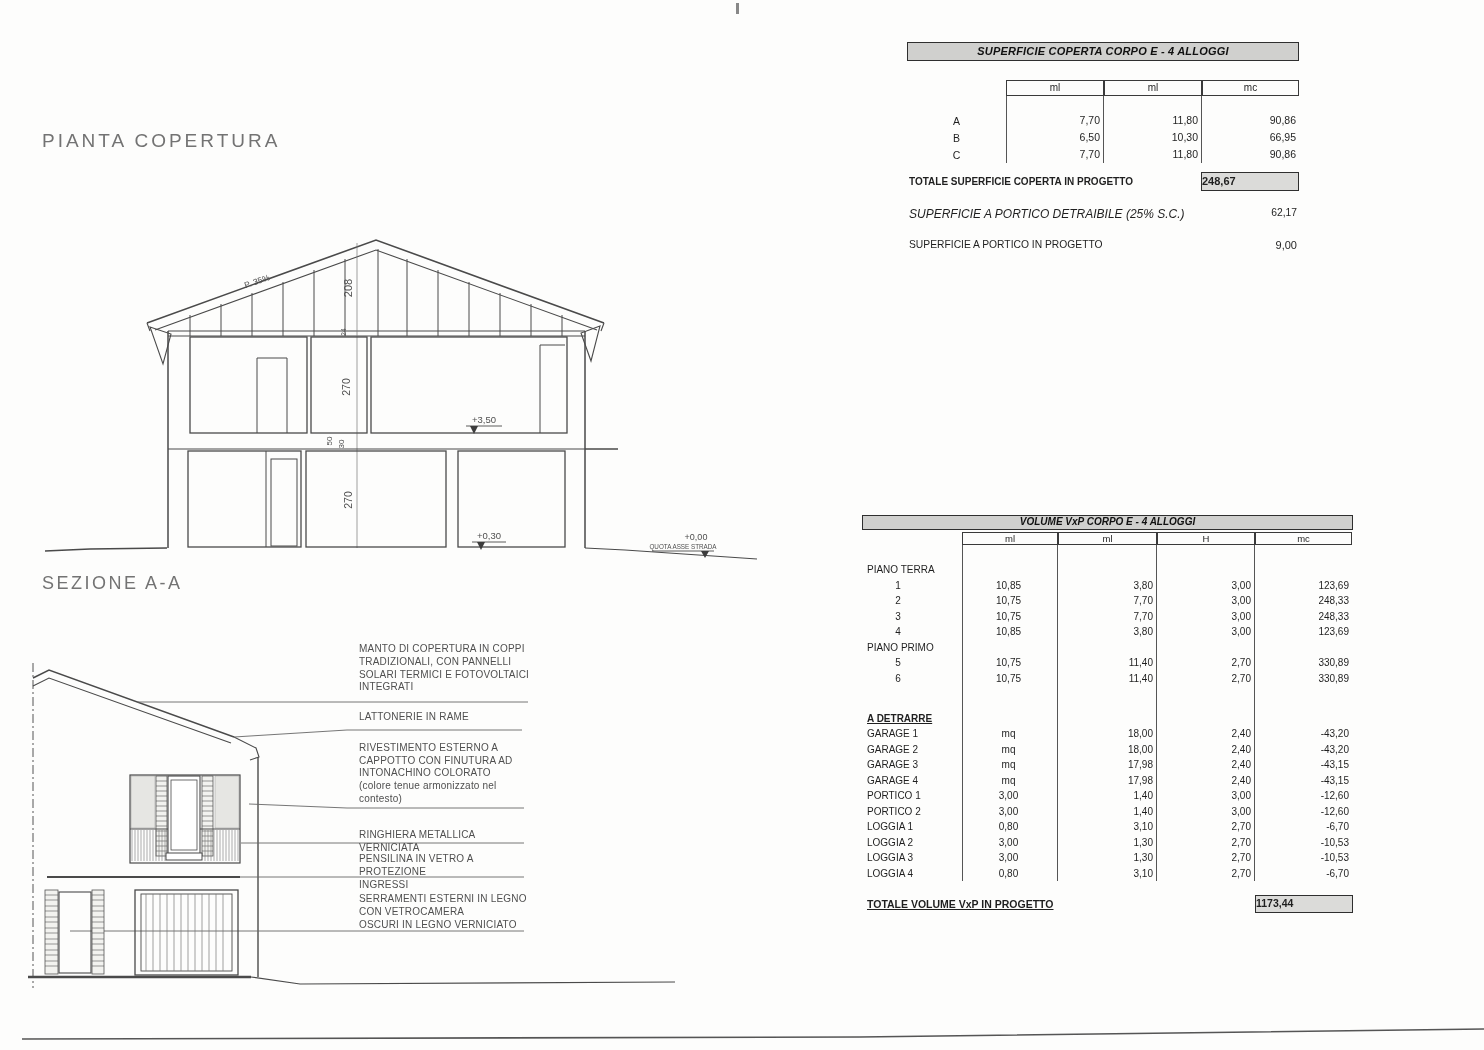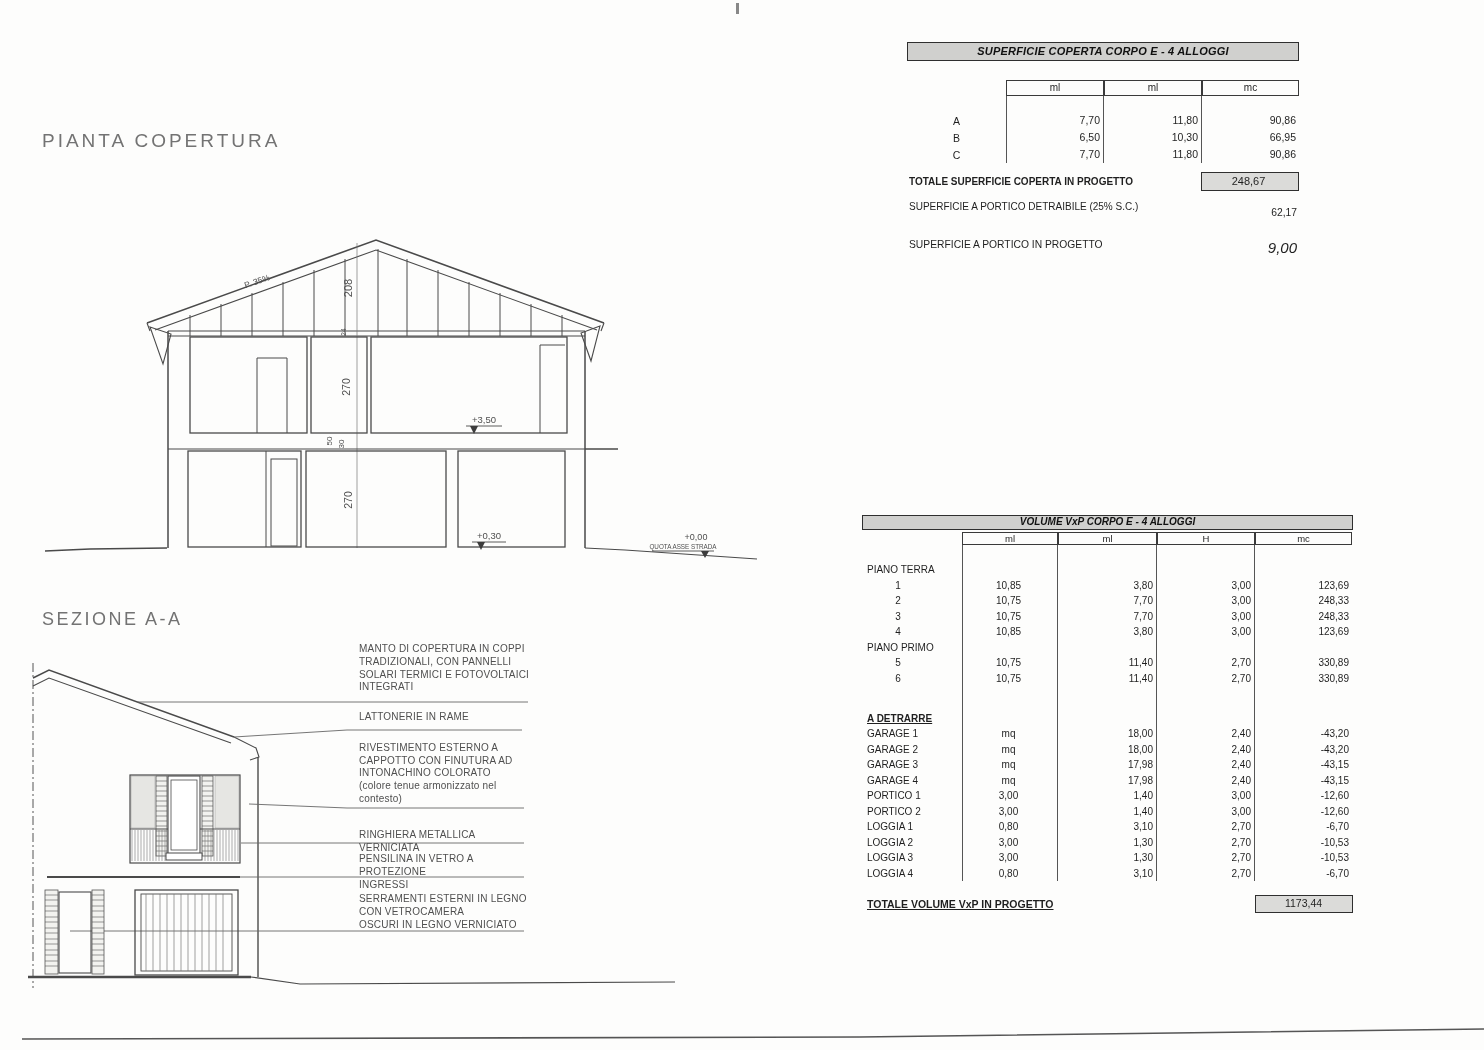--- a/index.html
+++ b/index.html
@@ -2,21 +2,21 @@
 <html><head>
 <meta charset="utf-8">
 <style>
   html,body{margin:0;padding:0;background:#e8e8e8;}
   #sheet{position:relative;width:1484px;height:1050px;background:#fdfdfc;overflow:hidden;
          font-family:"Liberation Sans","DejaVu Sans",sans-serif;color:#1f1f1f;}
   .abs{position:absolute;}
   
   .dtitle{position:absolute;color:#737373;white-space:nowrap;}
   #t-pianta{left:42px;top:130px;font-size:19px;letter-spacing:3px;}
-  #t-sezione{left:42px;top:573px;font-size:18px;letter-spacing:2.5px;margin-top:36px;}
+  #t-sezione{left:42px;top:573px;font-size:18px;letter-spacing:2.5px;}
   #t-particolare{left:28px;top:1002px;font-size:17.5px;letter-spacing:2.2px;}
   
   .note{position:absolute;left:359px;width:178px;font-size:10px;line-height:12.8px;
         color:#4f4f4f;letter-spacing:0.2px;white-space:pre-line;}
   
   #tick{left:736px;top:3px;width:3px;height:11px;background:#888;}
   
   #tbl1{left:907px;top:42px;width:392px;height:215px;font-size:10.5px;}
   .titlebar{position:absolute;left:0;box-sizing:border-box;background:#d0d0ce;border:1.6px solid #2f2f2f;
             font-weight:bold;text-align:center;color:#111;font-style:italic;}
@@ -30,21 +30,21 @@
   #t1rows{left:0;top:54px;width:392px;}
   #t1rows .trow{height:17px;}
   #t1rows .trow.blank{height:16px;}
   .t1l{width:99px;text-align:center;}
   .t1a,.t1b,.t1c{box-sizing:border-box;text-align:right;padding-right:3px;height:100%;line-height:17px;}
   .t1a{width:98px;border-left:1px solid #555;border-right:1px solid #555;}
   .t1b{width:98px;border-right:1px solid #555;}
   .t1c{width:97px;}
   .boldlbl{font-weight:bold;font-size:10px;white-space:nowrap;}
   .valbox{position:absolute;box-sizing:border-box;border:1.6px solid #2f2f2f;background:#dbdbd9;
-          font-weight:normal;text-align:center;}
+          font-weight:bold;text-align:left;}
   #t1box{left:294px;top:130px;width:98px;height:19px;font-size:11px;line-height:16px;padding-right:3px;}
   .plainval{position:absolute;text-align:right;}
   
   #tbl2{left:862px;top:515px;width:491px;height:400px;font-size:10px;}
   #tbl2 .titlebar{top:0;width:491px;height:15px;font-size:10px;line-height:12px;}
   #tbl2 .hrow{left:100px;top:17px;}
   #tbl2 .hcell{height:13px;font-size:9.5px;line-height:11px;}
   .h2a{width:96px;}.h2b{width:99px;}.h2c{width:98px;}.h2d{width:97px;}
   #t2rows{left:0;top:30px;width:491px;}
   #t2rows .trow{height:15.5px;}
@@ -231,24 +231,24 @@
       </div>
       <div class="trow">
         <div class="t1l">C</div>
         <div class="t1a">7,70</div>
         <div class="t1b">11,80</div>
         <div class="t1c">90,86</div>
       </div>
     </div>
     <div class="abs boldlbl" style="left:2px;top:134px;">TOTALE SUPERFICIE COPERTA IN PROGETTO</div>
     <div id="t1box" class="valbox">248,67</div>
-    <div class="abs" style="left:2px;top:159px;font-size:10px;white-space:nowrap;">SUPERFICIE A PORTICO DETRAIBILE (25% S.C.)</div>
+    <div class="abs" style="left:2px;top:165px;font-size:12px;white-space:nowrap;font-style:italic;">SUPERFICIE A PORTICO DETRAIBILE (25% S.C.)</div>
     <div class="plainval" style="left:260px;top:165px;width:130px;font-size:10.3px;">62,17</div>
     <div class="abs" style="left:2px;top:197px;font-size:10.3px;white-space:nowrap;">SUPERFICIE A PORTICO IN PROGETTO</div>
-    <div class="plainval" style="left:260px;top:197px;width:130px;font-size:15px;font-style:italic;">9,00</div>
+    <div class="plainval" style="left:260px;top:197px;width:130px;font-size:11px;">9,00</div>
   </div>
 
   <div id="tbl2" class="abs">
     <div class="titlebar">VOLUME VxP CORPO E - 4 ALLOGGI</div>
     <div class="hrow">
       <div class="hcell h2a">ml</div>
       <div class="hcell h2b">ml</div>
       <div class="hcell h2c">H</div>
       <div class="hcell h2d">mc</div>
     </div>

